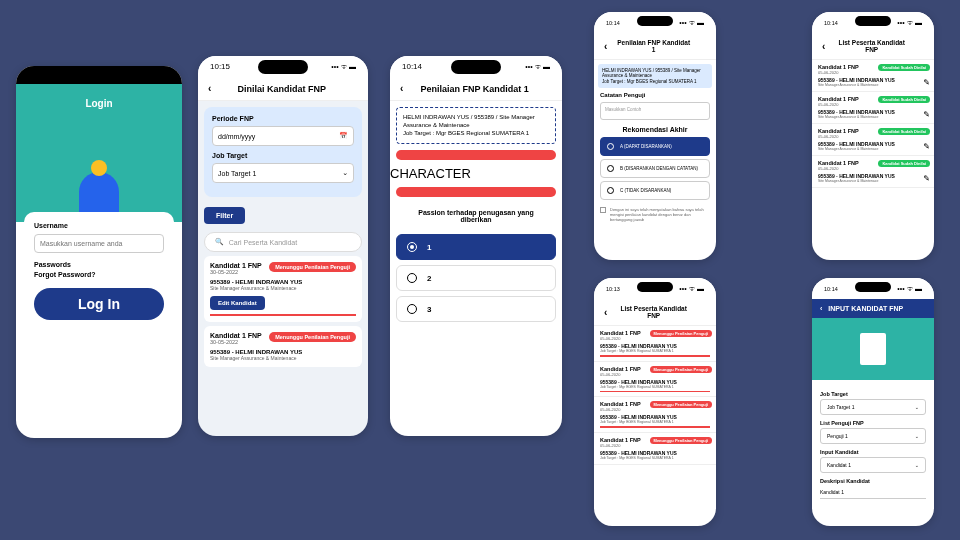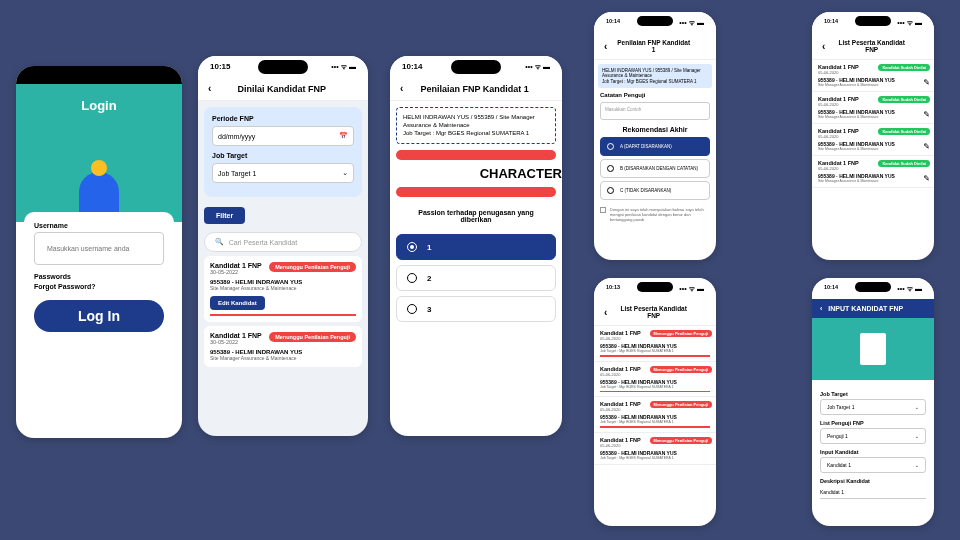--- a/index.html
+++ b/index.html
@@ -1,38 +1,38 @@
 <!DOCTYPE html>
 <html><head>
 <meta charset="utf-8">
 <style>
 *{box-sizing:border-box;margin:0;padding:0;font-family:Arial,sans-serif}
 body{background:#3b4873;width:960px;height:540px;position:relative;overflow:hidden}
 .phone{position:absolute;background:#fff;border-radius:18px;overflow:hidden;box-shadow:0 2px 8px rgba(0,0,0,.2)}
 .notch{position:absolute;top:4px;left:50%;transform:translateX(-50%);width:50px;height:14px;background:#000;border-radius:10px;z-index:10}
-.statusbar{display:flex;justify-content:space-between;padding:6px 12px;font-size:8px;font-weight:700;background:#fff}
+.statusbar{display:flex;justify-content:space-between;align-items:center;padding:6px 12px;font-size:8px;font-weight:400;background:#fff}
 .sb-icons{display:flex;gap:3px;align-items:center;font-size:7px}
 .header{display:flex;align-items:center;padding:6px 10px;font-size:9px;font-weight:700;background:#fff;border-bottom:1px solid #eee}
 .header .back{margin-right:8px;font-size:10px}
 .header .title{flex:1;text-align:center;margin-right:14px}
 .btn{border:none;border-radius:6px;cursor:pointer;font-weight:600}
 .pill{border-radius:10px;padding:2px 6px;font-size:5.5px;font-weight:600;white-space:nowrap}
 .pill-red{background:#ef4444;color:#fff}
 .pill-green{background:#22c55e;color:#fff}
 
 
 .p1{left:16px;top:66px;width:166px;height:372px}
 .p1 .hero{background:#2db3a5;height:138px;position:relative;overflow:hidden}
-.p1 .hero-title{color:#fff;text-align:center;font-size:13px;font-weight:600;padding-top:14px}
+.p1 .hero-title{color:#fff;text-align:center;font-size:10px;font-weight:600;padding-top:14px}
 .p1 .illus{position:absolute;bottom:0;left:0;right:0;height:90px;display:flex;justify-content:center;align-items:flex-end}
 .p1 .person{width:40px;height:50px;background:#2563eb;border-radius:20px 20px 0 0;position:relative}
 .p1 .person::before{content:'';position:absolute;top:-12px;left:50%;transform:translateX(-50%);width:16px;height:16px;background:#fbbf24;border-radius:50%}
 .p1 .card{background:#fff;margin:-10px 8px 0;border-radius:10px;padding:10px;position:relative;z-index:2}
 .p1 .lbl{font-size:7px;font-weight:600;margin-bottom:3px}
-.p1 .inp{width:100%;border:1px solid #ccc;border-radius:4px;padding:12px;font-size:7px;margin-bottom:8px}
+.p1 .inp{width:100%;border:1px solid #ccc;border-radius:4px;padding:5px;font-size:7px;margin-bottom:8px}
 .p1 .forgot{font-size:7px;font-weight:600;margin-bottom:10px}
 .p1 .login-btn{width:100%;background:#1e3a8a;color:#fff;padding:8px;font-size:14px;border-radius:16px}
 .p1 .topbar{background:#000;height:18px}
 
 
 .p2{left:198px;top:56px;width:170px;height:380px;background:#eef2f7}
 .p2 .filter-card{background:#dbeafe;margin:6px;border-radius:8px;padding:8px}
 .p2 .flbl{font-size:7px;font-weight:700;margin-bottom:4px}
 .p2 .finput{width:100%;background:#fff;border:1px solid #ccc;border-radius:4px;padding:5px;font-size:7px;margin-bottom:6px;display:flex;justify-content:space-between;align-items:center}
 .p2 .filter-btn{background:#1e3a8a;color:#fff;padding:5px 12px;font-size:7px;margin:4px 6px;border-radius:4px}
@@ -43,21 +43,21 @@
 .p2 .item-sub{font-size:6px;font-weight:700;margin-top:4px}
 .p2 .item-desc{font-size:5px;color:#666}
 .p2 .edit-btn{background:#1e3a8a;color:#fff;padding:4px 8px;font-size:6px;border-radius:4px;margin-top:4px;display:inline-block}
 .p2 .item .pill{position:absolute;top:6px;right:6px}
 .p2 .redbar{height:2px;background:#ef4444;margin-top:4px}
 
 
 .p3{left:390px;top:56px;width:172px;height:380px}
 .p3 .info{border:1px dashed #1e3a8a;margin:6px;padding:6px;border-radius:4px;font-size:6px;line-height:1.3}
 .p3 .redbar{height:10px;background:#ef4444;margin:6px;border-radius:5px}
-.p3 .char{text-align:right;font-size:13px;font-weight:700;margin:4px 0}
+.p3 .char{text-align:left;font-size:13px;font-weight:400;margin:4px 0}
 .p3 .aspek{background:#eef2f7;margin:4px 6px;padding:6px;border-radius:4px;font-size:8px;font-weight:700;text-align:center}
 .p3 .quest{font-size:7px;text-align:center;padding:6px 12px;font-weight:600}
 .p3 .opt{margin:5px 6px;padding:7px 10px;border-radius:6px;display:flex;align-items:center;gap:10px;font-size:8px;font-weight:600;border:1px solid #ddd}
 .p3 .opt.sel{background:#1e3a8a;color:#fff;border-color:#1e3a8a}
 .p3 .radio{width:10px;height:10px;border:1.5px solid currentColor;border-radius:50%;display:inline-block;position:relative}
 .p3 .opt.sel .radio::after{content:'';position:absolute;inset:2px;background:#fff;border-radius:50%}
 
 
 .p4{left:594px;top:12px;width:122px;height:248px}
 .p4 .info{background:#dbeafe;margin:4px;padding:4px;border-radius:3px;font-size:4.5px;line-height:1.2}

